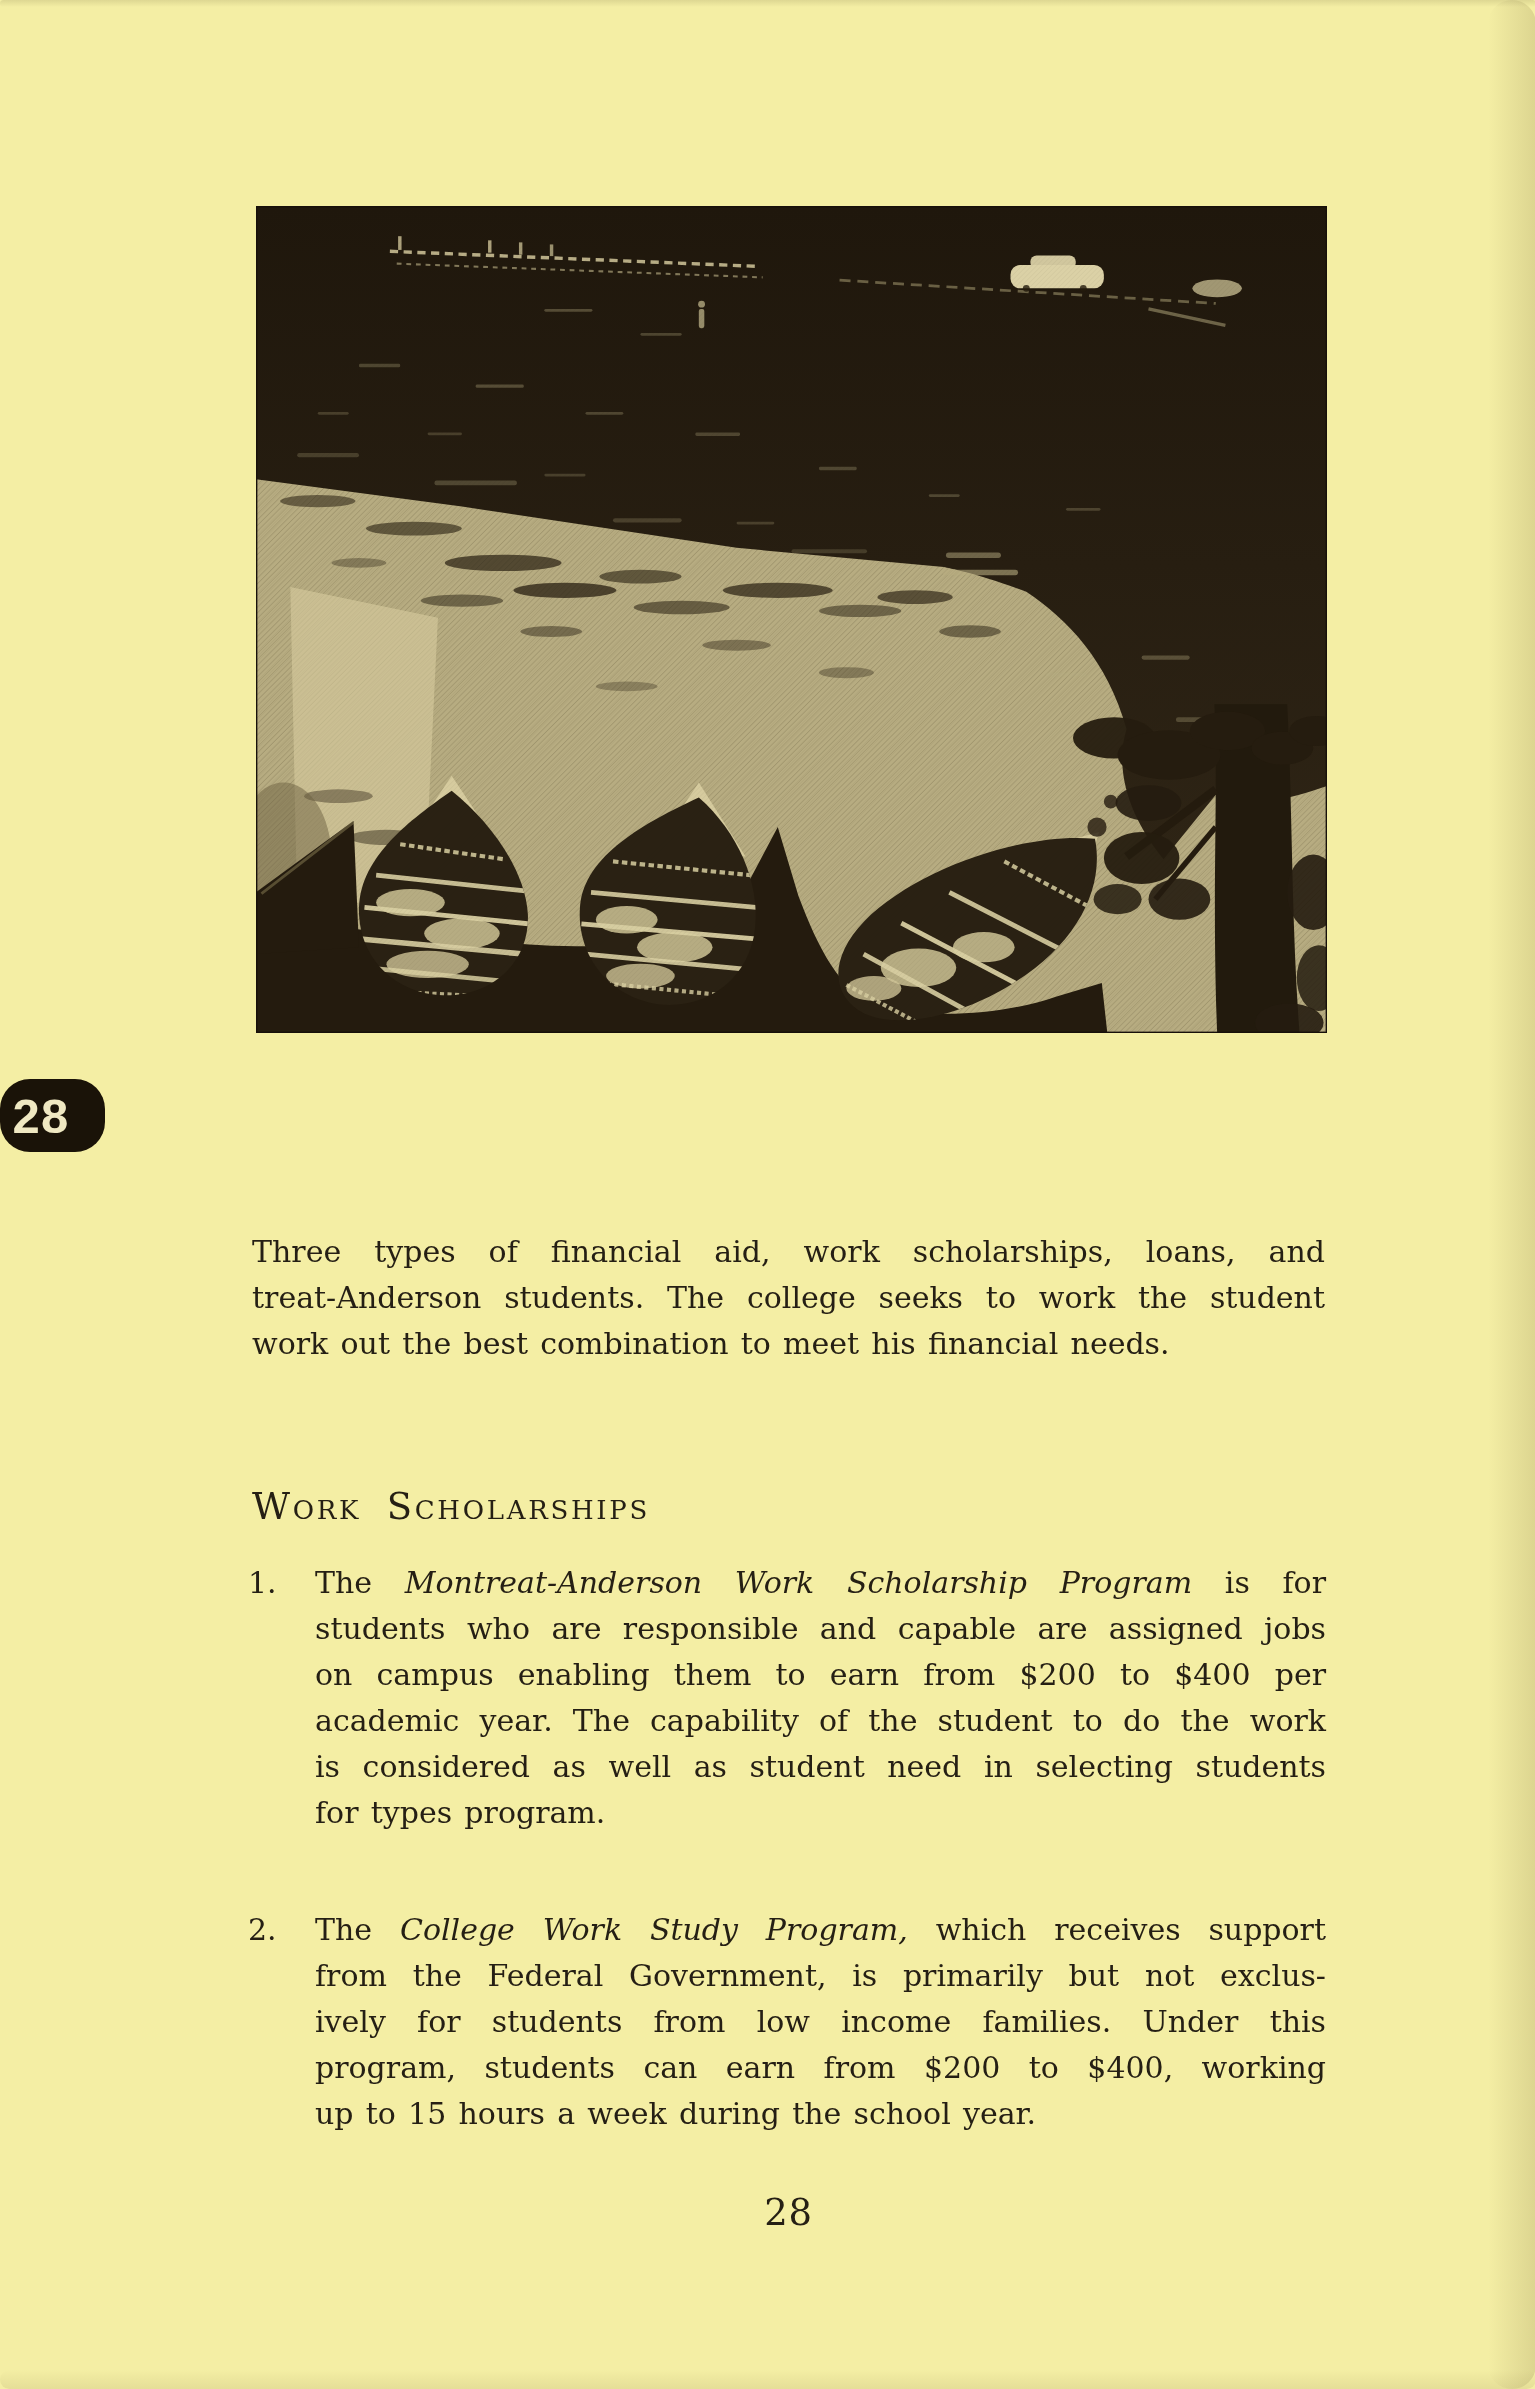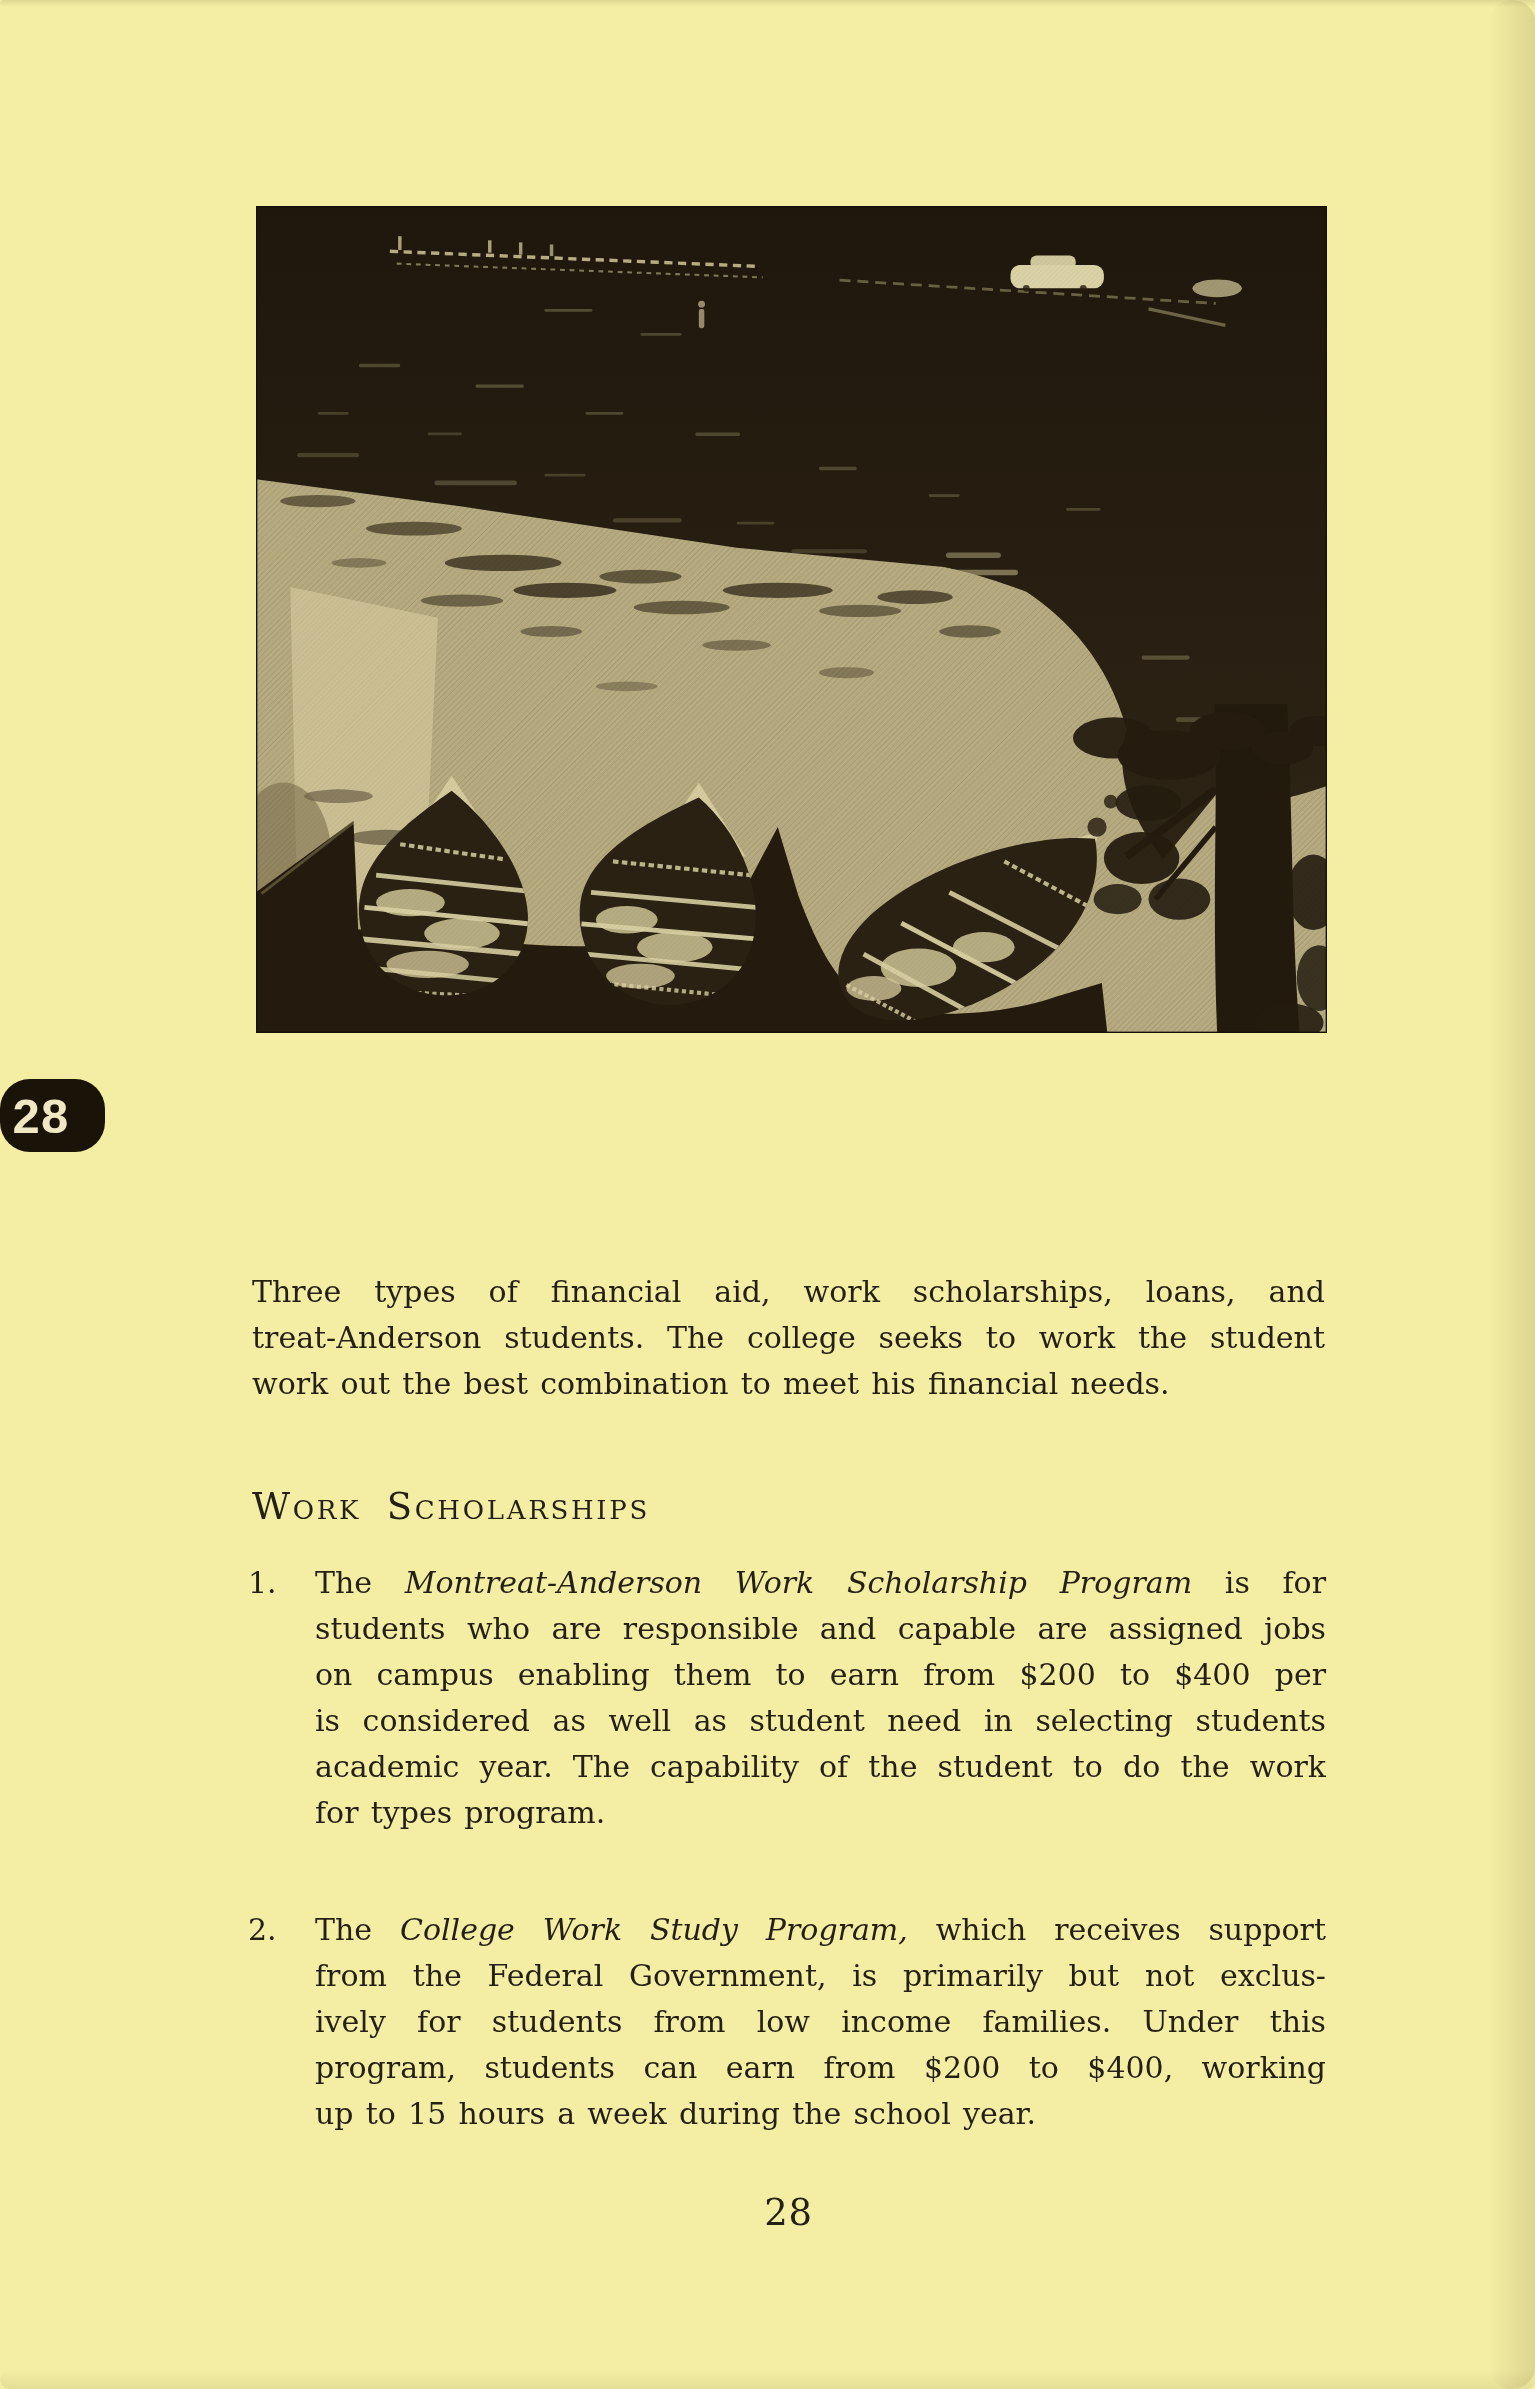--- a/index.html
+++ b/index.html
@@ -47,21 +47,21 @@
     padding-left: 12.4px; box-sizing: border-box;
     letter-spacing: 1.4px;
   }
 
   
   .textblock { left: 252px; width: 1073px; font-size: 30px; line-height: 46px; }
   .tline { text-align: justify; word-spacing: 0.09em; }
   .tline.fill { text-align-last: justify; }
   .tline em { font-style: italic; }
 
-  .intro { top: 1229px; margin-top: 40px; }
+  .intro { top: 1229px; }
 
   .heading {
     top: 1484px; 
     font-variant: small-caps;
     font-size: 37px; letter-spacing: 2.7px; word-spacing: 0.3em;
   }
 
   .list-item { left: 248px; width: 1078px; font-size: 30px; line-height: 46px; }
   .list-item .num { position: absolute; left: 0; top: 0; }
   .list-item .item-lines { margin-left: 67px; }
@@ -271,22 +271,22 @@
   </div>
 
 <div class="abs textblock heading">Work Scholarships</div>
 
 <div class="abs list-item item-1">
   <div class="num">1.</div>
   <div class="item-lines">
       <div class="tline fill"><span>The </span><em>Montreat-Anderson Work Scholarship Program</em><span> is for</span></div>
       <div class="tline fill"><span>students who are responsible and capable are assigned jobs</span></div>
       <div class="tline fill"><span>on campus enabling them to earn from $200 to $400 per</span></div>
+      <div class="tline fill"><span>academic year. The capability of the student to do the work</span></div>
       <div class="tline fill"><span>is considered as well as student need in selecting students</span></div>
-      <div class="tline fill"><span>academic year. The capability of the student to do the work</span></div>
       <div class="tline"><span>for types program.</span></div>
     </div>
 </div>
 
 <div class="abs list-item item-2">
   <div class="num">2.</div>
   <div class="item-lines">
       <div class="tline fill"><span>The </span><em>College Work Study Program,</em><span> which receives support</span></div>
       <div class="tline fill"><span>from the Federal Government, is primarily but not exclus-</span></div>
       <div class="tline fill"><span>ively for students from low income families. Under this</span></div>

